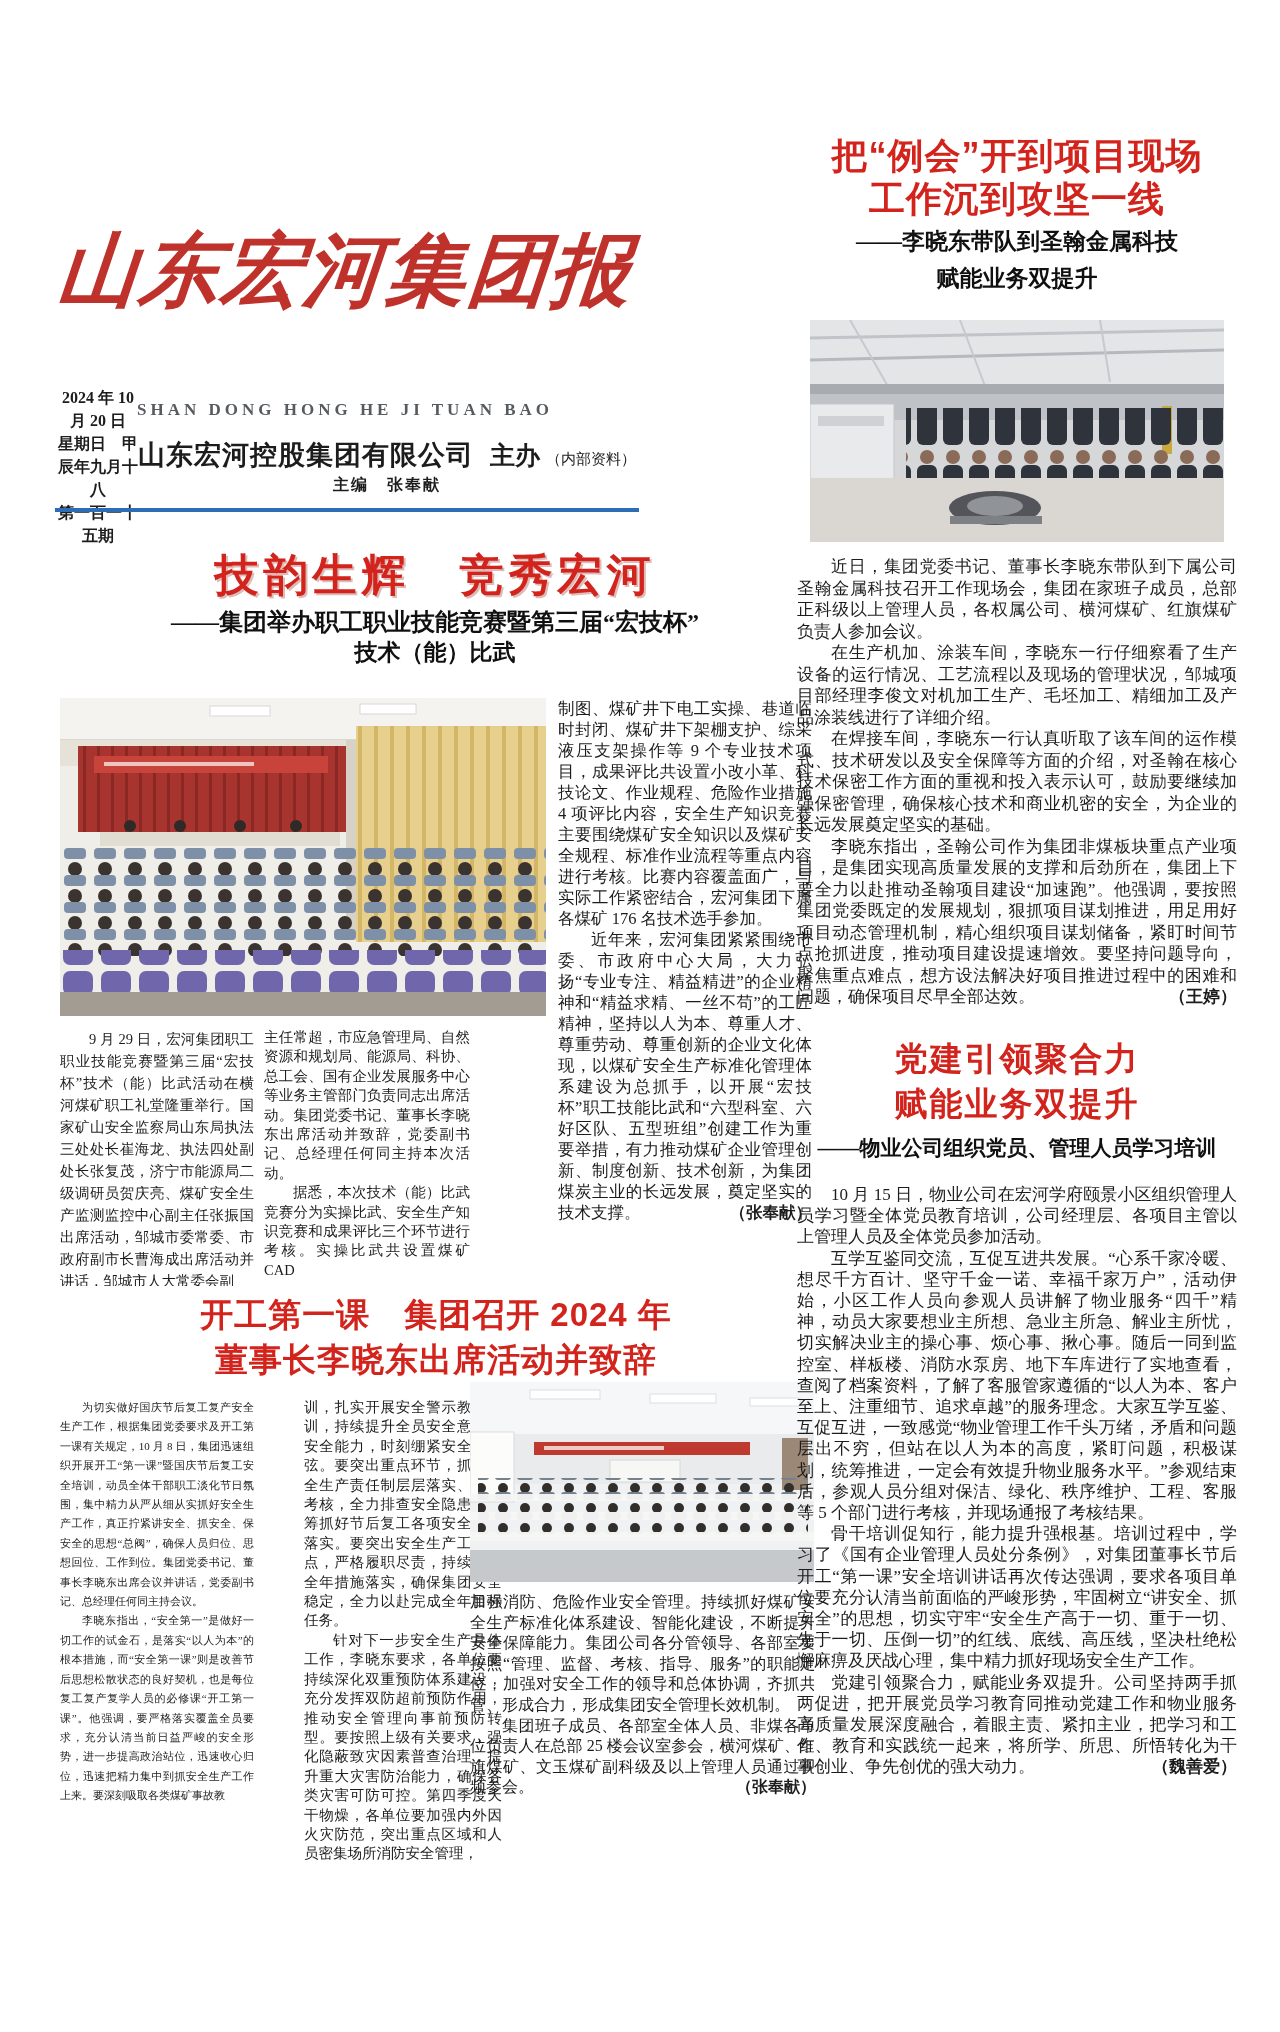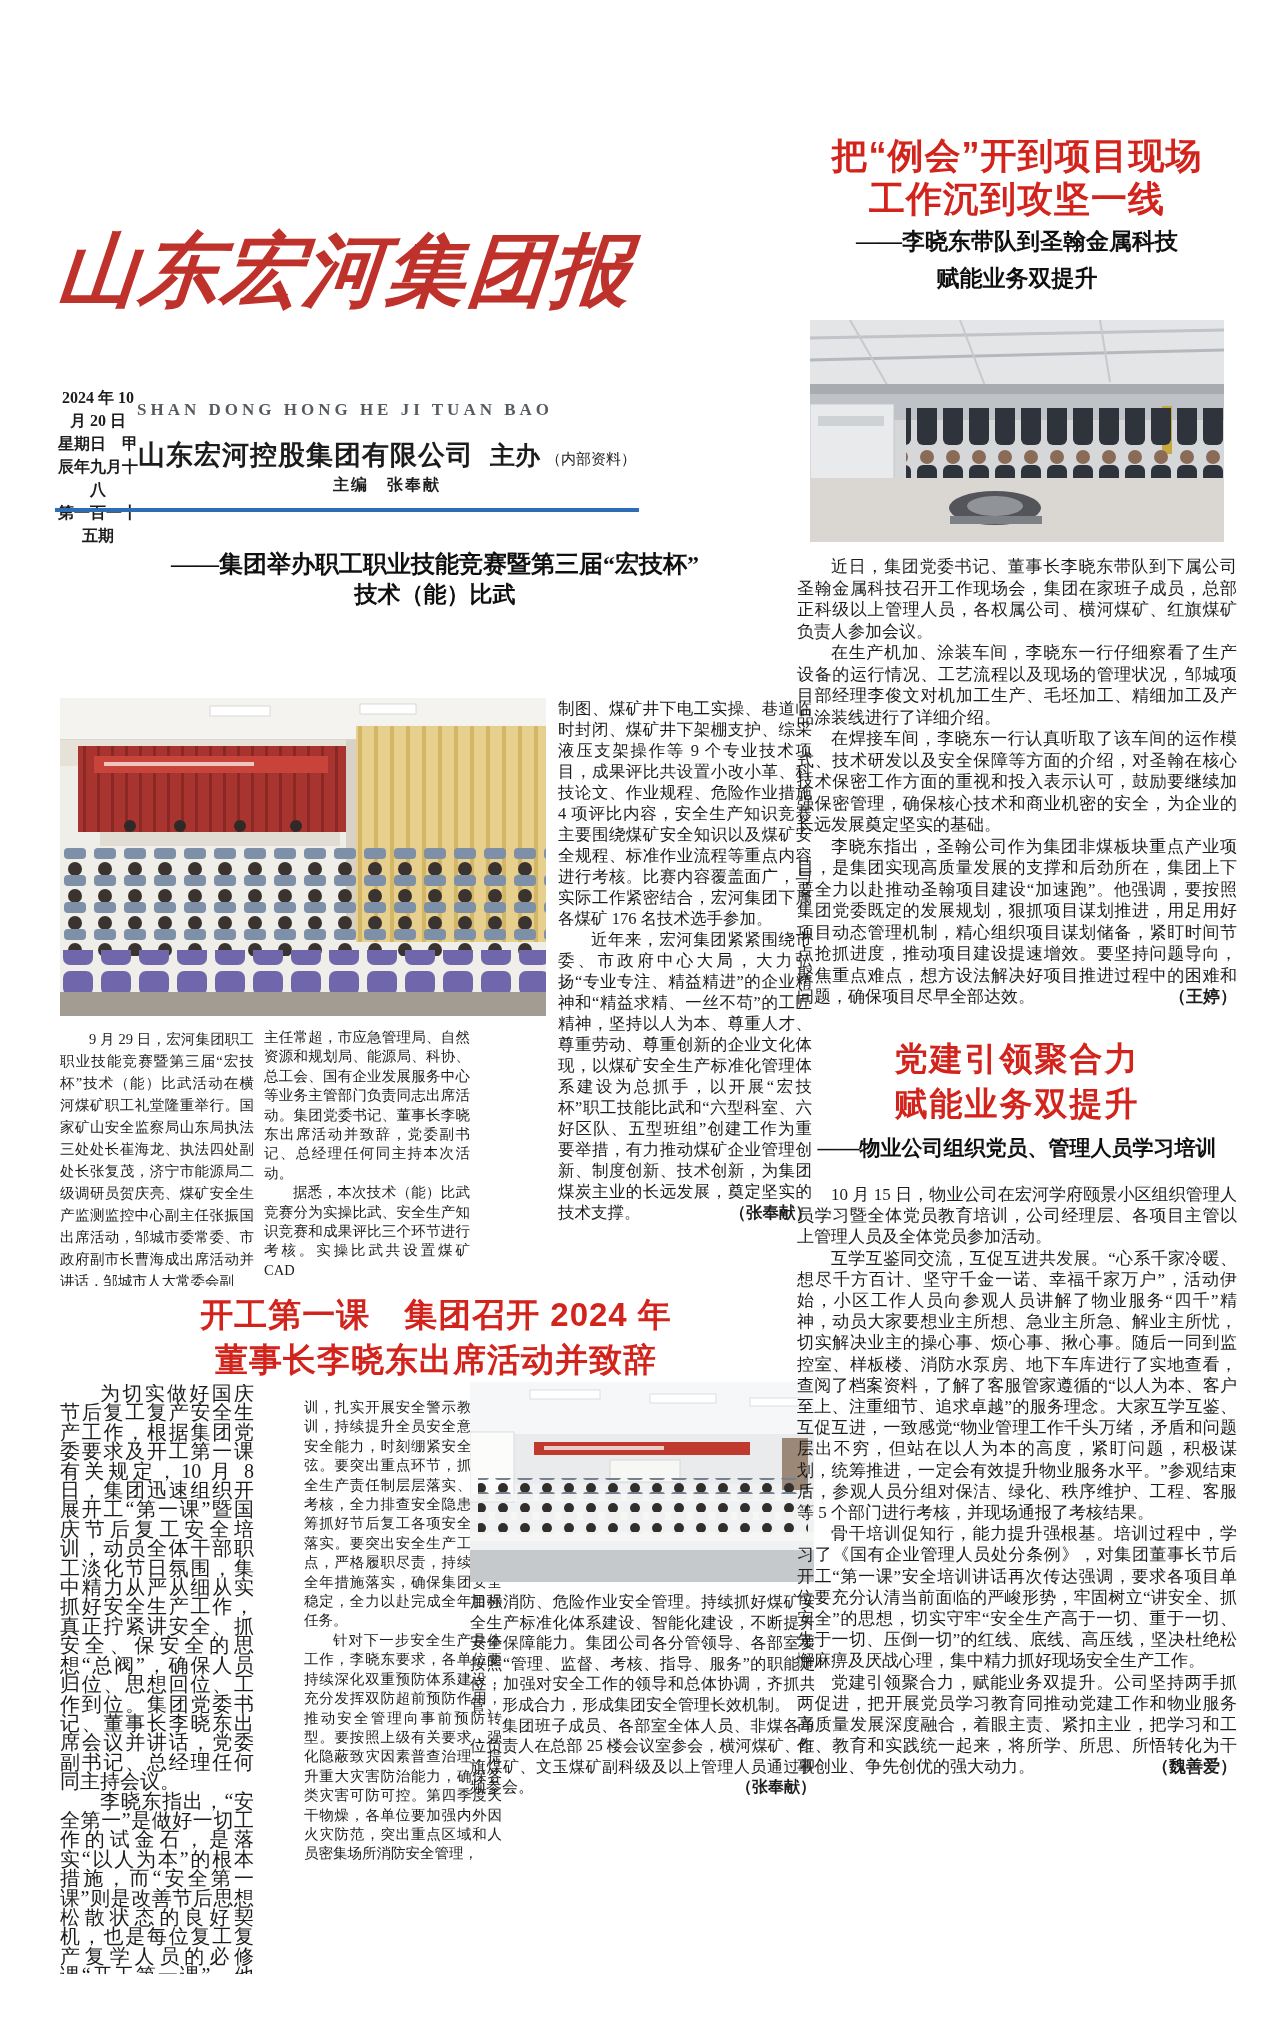--- a/index.html
+++ b/index.html
@@ -49,21 +49,21 @@
   .skill-sub1{font-size:24px;line-height:32px;margin-top:2px;}
   .skill-sub2{font-size:23px;line-height:30px;}
   .skill-photo{position:absolute;left:2px;top:152px;width:486px;height:318px;}
   .skill-col3{position:absolute;left:500px;top:152px;width:254px;height:588px;font-size:16.5px;line-height:21px;overflow:hidden;}
   .skill-col1{position:absolute;left:2px;top:482px;width:194px;height:258px;font-size:14.5px;line-height:22px;overflow:hidden;}
   .skill-col2{position:absolute;left:206px;top:482px;width:206px;height:258px;font-size:14.5px;line-height:19.4px;overflow:hidden;}
 
   
   .art-training{left:58px;top:1292px;width:756px;height:712px;overflow:hidden;}
   .training-h1{font-size:33px;line-height:45px;width:640px;margin:0 auto;letter-spacing:1px;}
-  .training-col1{position:absolute;left:2px;top:92px;width:194px;height:590px;font-size:20px;line-height:19.4px;overflow:hidden;}
+  .training-col1{position:absolute;left:2px;top:106px;width:194px;height:590px;font-size:11px;line-height:19.4px;overflow:hidden;}
   .training-col2{position:absolute;left:206px;top:106px;width:198px;height:600px;font-size:14.5px;line-height:19.4px;overflow:hidden;margin-left:40px;}
   .training-right{position:absolute;left:412px;top:90px;width:346px;height:600px;}
   .training-photo{display:block;width:346px;height:200px;}
   .training-col3{margin-top:10px;font-size:16px;line-height:20.6px;}
 
   
   .art-party{left:797px;top:1036px;width:440px;height:982px;overflow:hidden;}
   .party-h1{font-size:33px;line-height:45px;letter-spacing:2px;}
   .party-sub{font-size:21px;line-height:28px;margin-top:8px;}
   .party-body{margin-top:22px;font-size:17px;line-height:21.2px;}
@@ -131,20 +131,21 @@
       <p class="para">在生产机加、涂装车间，李晓东一行仔细察看了生产设备的运行情况、工艺流程以及现场的管理状况，邹城项目部经理李俊文对机加工生产、毛坯加工、精细加工及产品涂装线进行了详细介绍。</p>
       <p class="para">在焊接车间，李晓东一行认真听取了该车间的运作模式、技术研发以及安全保障等方面的介绍，对圣翰在核心技术保密工作方面的重视和投入表示认可，鼓励要继续加强保密管理，确保核心技术和商业机密的安全，为企业的长远发展奠定坚实的基础。</p>
       <p class="para">
         <span>李晓东指出，圣翰公司作为集团非煤板块重点产业项目，是集团实现高质量发展的支撑和后劲所在，集团上下要全力以赴推动圣翰项目建设“加速跑”。他强调，要按照集团党委既定的发展规划，狠抓项目谋划推进，用足用好项目动态管理机制，精心组织项目谋划储备，紧盯时间节点抢抓进度，推动项目建设提速增效。要坚持问题导向，聚焦重点难点，想方设法解决好项目推进过程中的困难和问题，确保项目尽早全部达效。</span>
         <span class="byline">（王婷）</span>
       </p>
     </div>
   </div>
 
   <div class="abs art-skill">
+    <div class="headline-sans skill-h1">技韵生辉　竞秀宏河</div>
     <div class="sub-serif skill-sub1">——集团举办职工职业技能竞赛暨第三届“宏技杯”</div>
     <div class="sub-serif skill-sub2">技术（能）比武</div>
 
     <svg class="skill-photo" viewBox="0 0 486 318" xmlns="http://www.w3.org/2000/svg">
       <defs>
         <pattern id="pbCrowd" width="30" height="27" patternUnits="userSpaceOnUse">
           <circle cx="15" cy="9" r="7" fill="#3a332f"></circle>
           <rect x="4" y="15" width="22" height="11" rx="4" fill="#7e90a8"></rect>
         </pattern>
         <pattern id="pbChairs" width="38" height="30" patternUnits="userSpaceOnUse">

